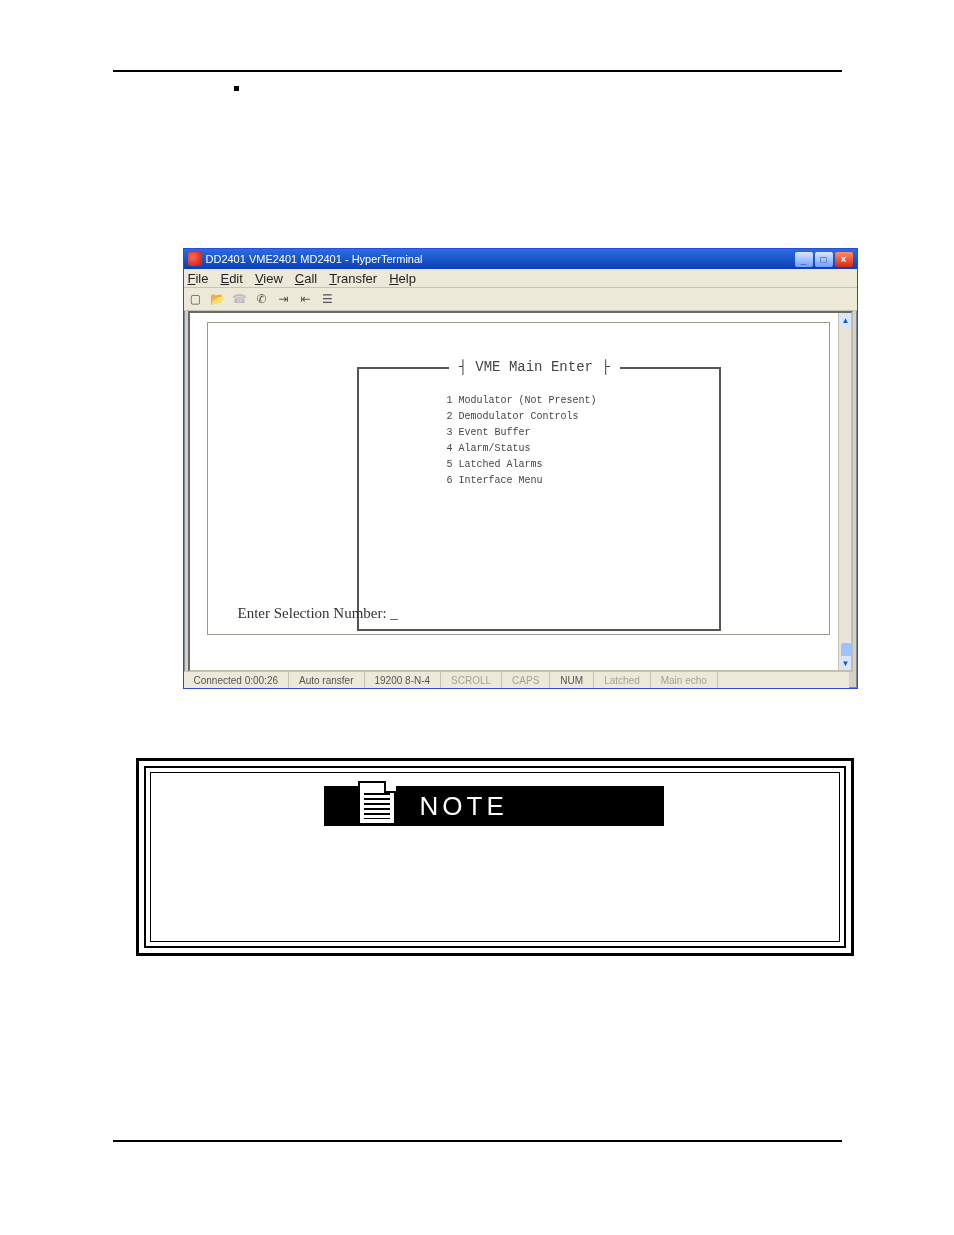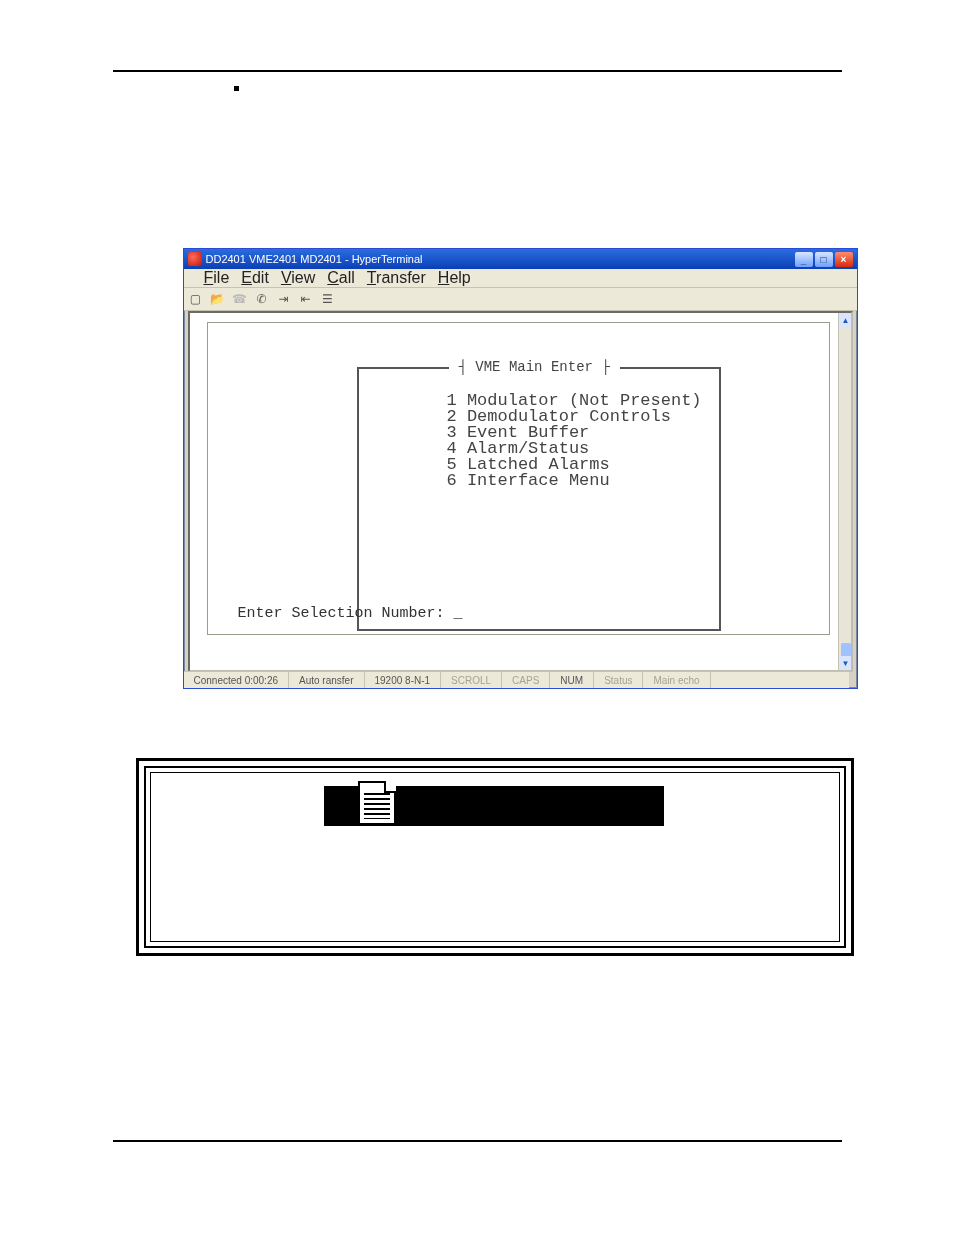--- a/index.html
+++ b/index.html
@@ -10,37 +10,37 @@
   .bullet{position:absolute;left:216px;top:86px;width:5px;height:5px;background:#000}
   
   .ht{position:absolute;left:165px;top:248px;width:673px;height:439px;border:1px solid #2a4bd7;background:#d7d0c5;box-shadow:0 0 0 1px #7b8aa3 inset}
   .titlebar{height:20px;background:linear-gradient(#2a6de0,#0b3fb5);display:flex;align-items:center;padding:0 4px;color:#fff;font-size:11px}
   .titlebar .tbicon{width:14px;height:14px;border-radius:2px;background:radial-gradient(circle at 5px 5px,#ff6b5e,#c41200);margin-right:4px}
   .titlebar .spacer{flex:1}
   .winbtn{width:18px;height:15px;margin-left:2px;display:flex;align-items:center;justify-content:center;font-size:10px;font-weight:bold;border-radius:2px}
   .winbtn.min{background:linear-gradient(#d9e5ff,#6ea0ff);color:#1b2f5a}
   .winbtn.max{background:linear-gradient(#d9e5ff,#6ea0ff);color:#1b2f5a}
   .winbtn.close{background:linear-gradient(#ff8b70,#d62a0a);color:#fff}
-  .menubar{height:18px;background:#ece9d8;border-bottom:1px solid #c6c3b3;display:flex;align-items:center;padding-left:20px;font-size:16px;color:#222}
+  .menubar{height:18px;background:#ece9d8;border-bottom:1px solid #c6c3b3;display:flex;align-items:center;padding-left:4px;font-size:13px;color:#222}
   .menubar span{margin-right:12px}
   .menubar span u{text-decoration:underline}
   .toolbar{height:22px;background:#ece9d8;border-bottom:1px solid #c6c3b3;display:flex;align-items:center;padding-left:4px;gap:6px}
   .tbtn{width:16px;height:16px;display:flex;align-items:center;justify-content:center;font-size:12px;color:#555}
   .content{position:absolute;left:4px;right:4px;top:62px;bottom:16px;background:#fff;border:2px inset #c0bdb0;overflow:hidden}
   .scrollbar{position:absolute;right:-2px;top:0;bottom:0;width:14px;background:#e8e4d8;border-left:1px solid #c6c3b3}
   .sb-arrow{position:absolute;left:0;width:14px;height:14px;background:#d9e5ff;display:flex;align-items:center;justify-content:center;font-size:8px;color:#1b5ab5}
   .sb-arrow.up{top:0}
   .sb-arrow.down{bottom:0}
   .sb-thumb{position:absolute;left:2px;width:10px;top:330px;height:24px;background:#9ec3ff;border-radius:2px}
   .termframe{position:absolute;left:18px;right:22px;top:10px;bottom:36px;border:2px solid #fff;outline:1px solid #9f9b8c}
   .termbox{position:absolute;left:147px;top:42px;width:360px;height:260px;border:2px solid #555}
   .boxtitle{position:absolute;top:-10px;left:90px;background:#fff;padding:0 10px;font-family:"Courier New",monospace;font-size:14px;color:#444}
   .boxtitle::before,.boxtitle::after{content:"";}
-  .menu-items{position:absolute;top:24px;left:88px;font-family:"Courier New",monospace;font-size:17px;color:#444;line-height:16px;white-space:pre}
-  .prompt{position:absolute;left:28px;bottom:10px;font-family:Liberation Mono, monospace;font-size:15px;color:#333}
+  .menu-items{position:absolute;top:24px;left:88px;font-family:"Courier New",monospace;font-size:10px;color:#444;line-height:16px;white-space:pre}
+  .prompt{position:absolute;left:28px;bottom:10px;font-family:Liberation Serif, serif;font-size:15px;color:#333}
   .statusbar{position:absolute;left:0;right:8px;bottom:0;height:16px;background:#ece9d8;border-top:1px solid #c6c3b3;display:flex;align-items:flex-start;font-size:10px;color:#555}
   .sb-cell{padding:0 10px;border-right:1px solid #c6c3b3;height:100%;display:flex;align-items:center}
   .sb-cell.dim{color:#a6a297}
   
   .notebox{position:absolute;left:118px;top:758px;width:718px;height:198px}
   .nb{position:absolute;inset:0;border:3px solid #000}
   .nb2{position:absolute;inset:8px;border:2px solid #000}
   .nb3{position:absolute;inset:14px;border:1px solid #000}
   .notehdr{position:absolute;left:188px;top:28px;width:340px;height:40px;background:#000;display:flex;align-items:center}
   .notehdr .doc{width:34px;height:40px;margin-left:34px;margin-top:-6px;background:#fff;border:2px solid #000;position:relative}
@@ -98,35 +98,36 @@
     <div class="scrollbar">
       <div class="sb-arrow up">▲</div>
       <div class="sb-thumb"></div>
       <div class="sb-arrow down">▼</div>
     </div>
   </div>
 
   <div class="statusbar">
     <div class="sb-cell">Connected 0:00:26</div>
     <div class="sb-cell">Auto ransfer</div>
-    <div class="sb-cell">19200 8-N-1</div>
+    <div class="sb-cell">19200 8-N-4</div>
     <div class="sb-cell dim">SCROLL</div>
     <div class="sb-cell dim">CAPS</div>
     <div class="sb-cell">NUM</div>
-    <div class="sb-cell dim">Status</div>
+    <div class="sb-cell dim">Latched</div>
     <div class="sb-cell dim">Main echo</div>
   </div>
 </div>
 
 <div class="notebox">
   <div class="nb"></div>
   <div class="nb2"></div>
   <div class="nb3"></div>
   <div class="notehdr">
     <div class="doc">
           <div class="lines"></div>
         </div>
+    <div class="txt">NOTE</div>
   </div>
 </div>
 
 <div class="hr bottom"></div>
 
 </div>
 
 </body></html>

